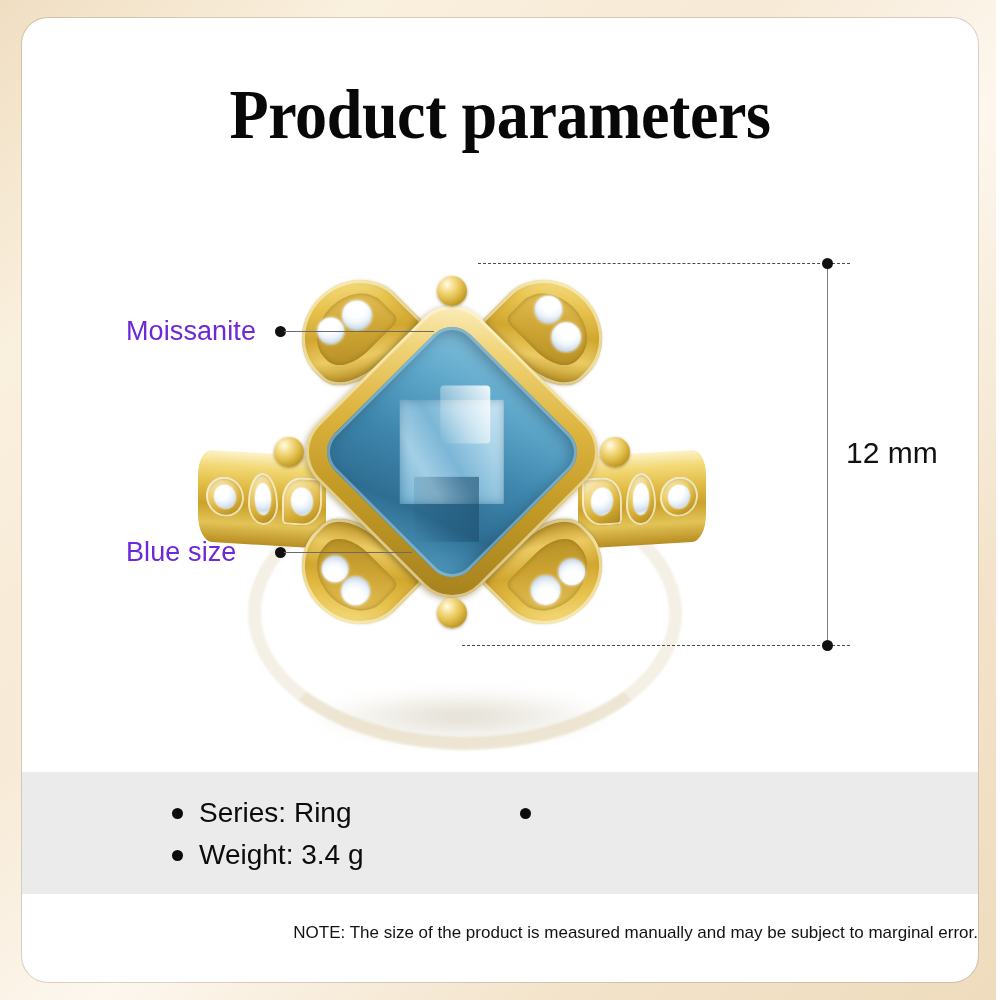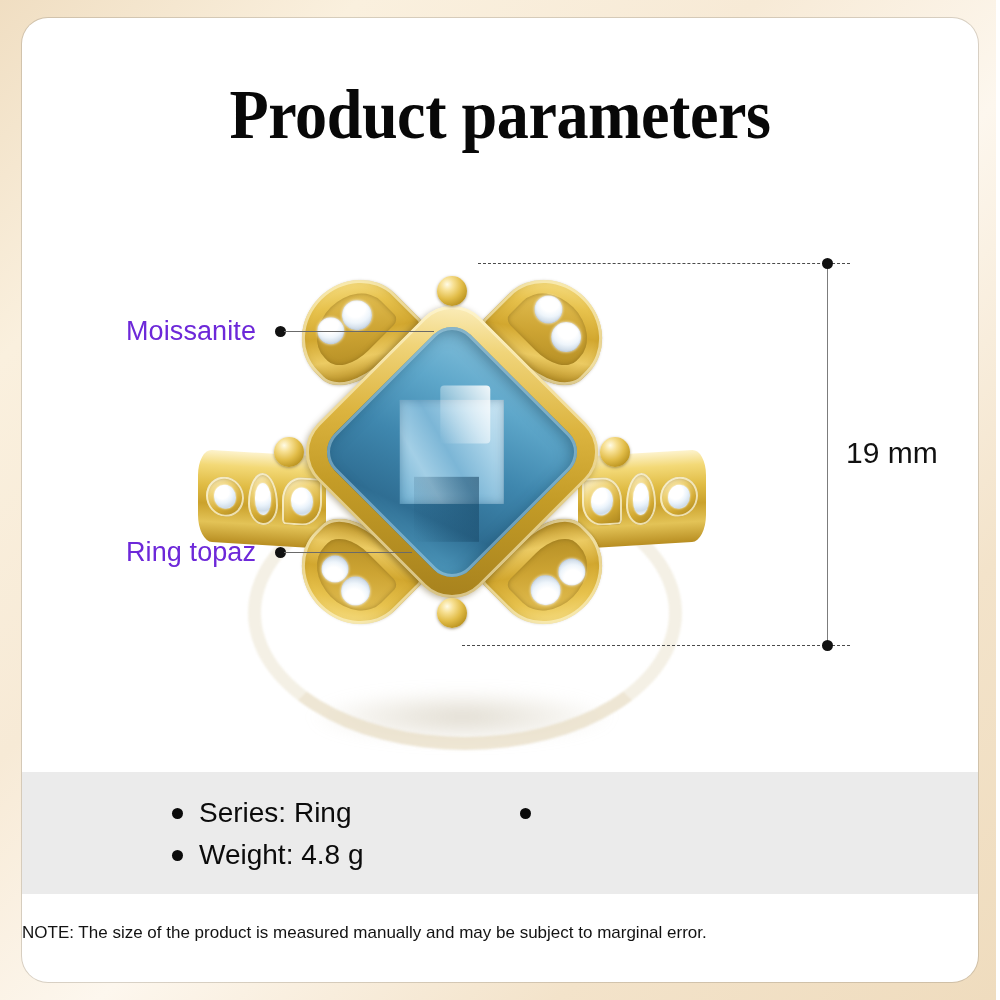--- a/index.html
+++ b/index.html
@@ -311,21 +311,21 @@
     background: #0b0b0b;
     margin-right: 16px;
     flex: none;
   }
 
   
   #note {
     position: absolute;
     left: 0; right: 0;
     top: 905px;
-    text-align: left;
+    text-align: right;
     font-size: 17px;
     color: #131313;
     white-space: nowrap;
   }
 </style>
 </head>
 <body>
 
 <div id="frame">
   <div id="card">
@@ -405,42 +405,42 @@
           <div class="bead" style="left:159px; bottom:-2px;"></div>
           <div class="bead" style="left:-4px;  top:159px;"></div>
           <div class="bead" style="right:-4px; top:159px;"></div>
         </div>
       </div>
 
       <div class="anno-label" style="left:104px; top:148px;">Moissanite</div>
       <div class="anno-dot" style="left:253px; top:158px;"></div>
       <div class="anno-line" style="left:262px; top:163px; width:150px;"></div>
 
-      <div class="anno-label" style="left:104px; top:369px;">Ring topaz</div>
+      <div class="anno-label" style="left:104px; top:369px;">Blue size</div>
       <div class="anno-dot" style="left:253px; top:379px;"></div>
       <div class="anno-line" style="left:262px; top:384px; width:128px;"></div>
 
       <div class="dim-dash" style="left:456px; top:95px; width:372px;"></div>
       <div class="dim-dash" style="left:440px; top:477px; width:388px;"></div>
       <div id="dim-axis" style="left:805px; top:95px; height:382px;"></div>
       <div class="dim-dot" style="left:800px; top:90px;"></div>
       <div class="dim-dot" style="left:800px; top:472px;"></div>
-      <div id="dim-text" style="left:824px; top:268px;">19 mm</div>
+      <div id="dim-text" style="left:824px; top:268px;">12 mm</div>
     </div>
 
     <div id="spec-band">
 
       <div class="spec-col" id="spec-col-1">
         <div class="spec-item">
           <span class="spec-bullet"></span>
           <span>Series: Ring</span>
         </div>
         <div class="spec-item">
           <span class="spec-bullet"></span>
-          <span>Weight: 4.8 g</span>
+          <span>Weight: 3.4 g</span>
         </div>
       </div>
 
       <div class="spec-col" id="spec-col-2">
         <div class="spec-item">
           <span class="spec-bullet"></span>
         </div>
       </div>
     </div>
 

